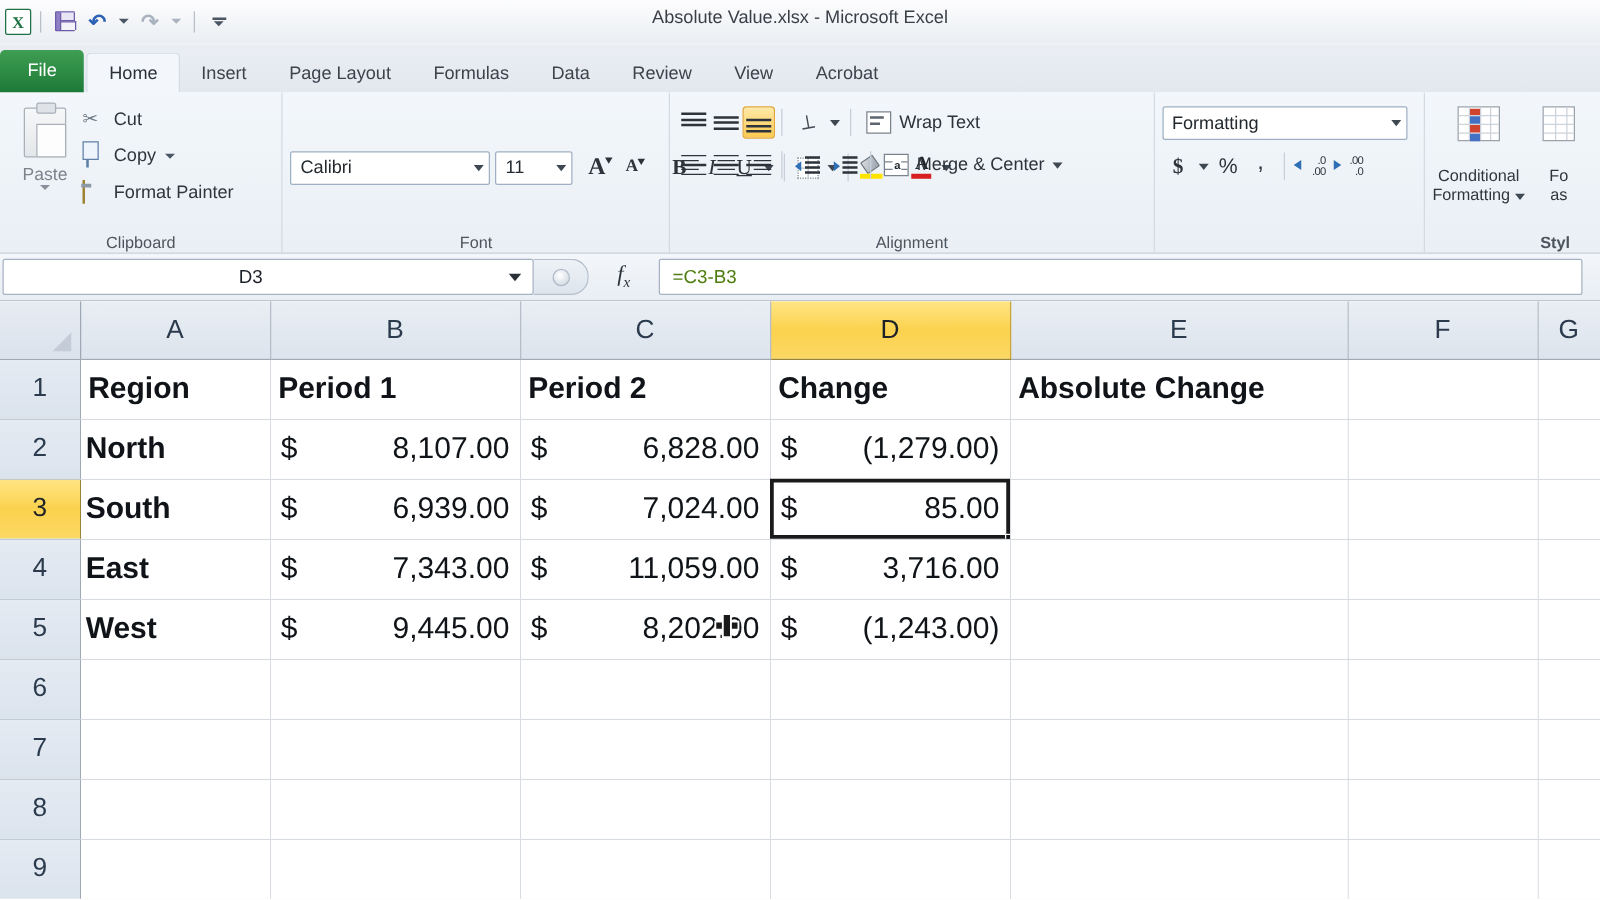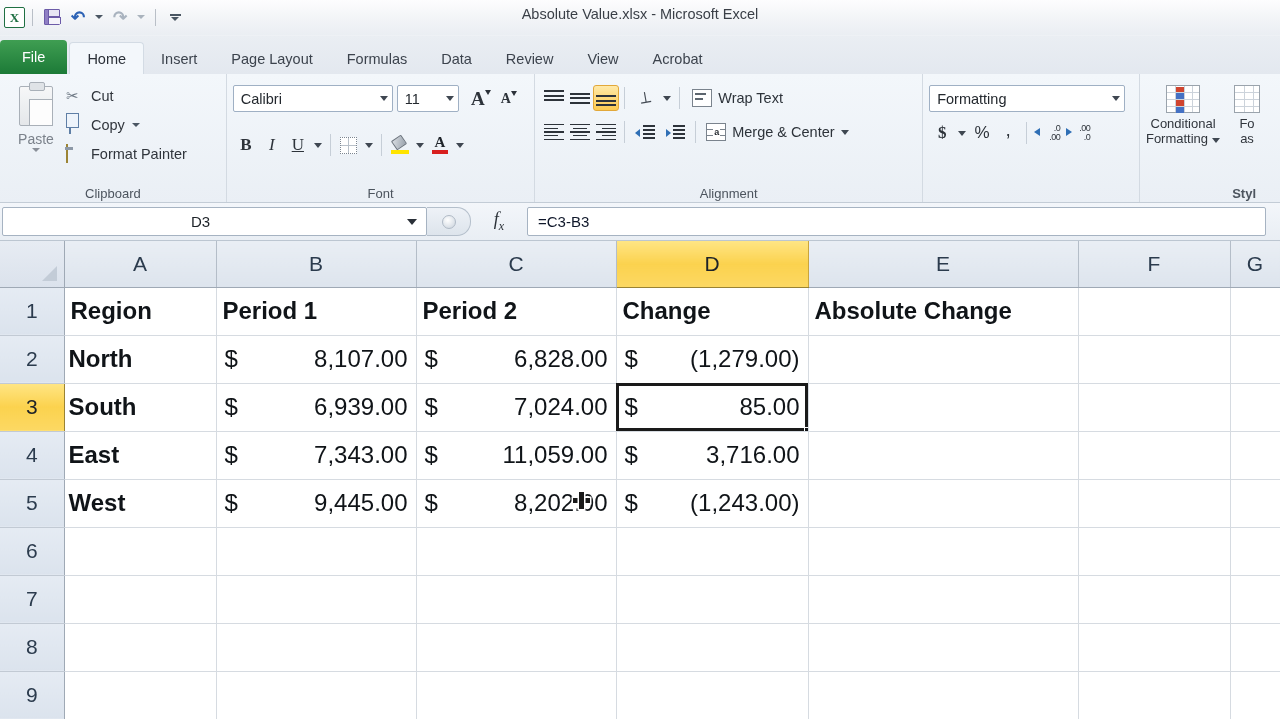--- a/index.html
+++ b/index.html
@@ -281,21 +281,21 @@
   .dec-ico .t { position:absolute; right:0; top:1px; letter-spacing:-0.5px; }
   .dec-ico .b { position:absolute; right:0; bottom:1px; letter-spacing:-0.5px; }
   .dec-ico .ar { position:absolute; left:0; top:5px; width:0;height:0;
      border-top:4px solid transparent;border-bottom:4px solid transparent;}
   .dec-ico.inc .ar { border-right:6px solid #2f6fb5; }
   .dec-ico.dec .ar { border-left:6px solid #2f6fb5; left:2px;}
 
   
   .big-btn {
     width: 74px;
-    display:flex; flex-direction:column; align-items:center; padding-top:4px;
+    display:flex; flex-direction:column; align-items:center; padding-top:4px;gap:17px;
   }
   .cf-ico {
     width:34px; height:28px; position:relative;
     background:#ffffff; border:1px solid #9aa3ac;
   }
   .cf-grid { position:absolute; inset:0; }
   .cf-grid i { position:absolute; background:#ccd3db; }
   .cf-cell { position:absolute; }
   .big-lbl { font-size:13px; color:#30353c; line-height:15px; text-align:center; margin-top:3px; white-space:nowrap;}
 
@@ -334,21 +334,21 @@
   .fx {
     width: 56px; display:flex; align-items:center; justify-content:center;
     font-family:"Liberation Serif",serif; font-style:italic;
     font-size:18px; color:#2b3138;
   }
   .fx sub { font-size:12px; font-style:italic; }
   .finput {
     flex:1; margin-right:2px;
     background:#ffffff; border:1px solid #a6b3c2; border-radius:2px;
     display:flex; align-items:center; padding-left:10px;
-    font-size:15px; color:#0f172a;
+    font-size:15px; color:#4d7c0f;
   }
 
   
   .grid-wrap { position: relative; height: 478px; overflow: hidden; background:#fff; }
   table.grid { border-collapse: collapse; table-layout: fixed; width: 1280px; }
   table.grid td, table.grid th { padding:0; margin:0; }
 
   .corner {
     width: 64px; height: 46px;
     background: linear-gradient(to bottom,#e7ecf3,#dbe2ec);
@@ -497,21 +497,21 @@
         <div class="clip-item">
           <span class="ico16"><span class="brush-ico"></span></span>
           <span class="txt">Format Painter</span>
         </div>
       </div>
     </div>
     <div class="rgroup-label">Clipboard</div>
   </div>
 
   <div class="rgroup" style="width:310px">
-    <div class="rgroup-body" style="flex-direction:column; padding-top:6px; gap:20px;">
+    <div class="rgroup-body" style="flex-direction:row; padding-top:6px; gap:8px;">
       <div class="row">
         <div class="combo" style="width:160px">
           <span class="val">Calibri</span>
           <span class="cv"></span>
         </div>
         <div class="combo" style="width:62px; margin-left:4px">
           <span class="val">11</span>
           <span class="cv"></span>
         </div>
         <div class="btn" style="margin-left:8px; width:28px">

